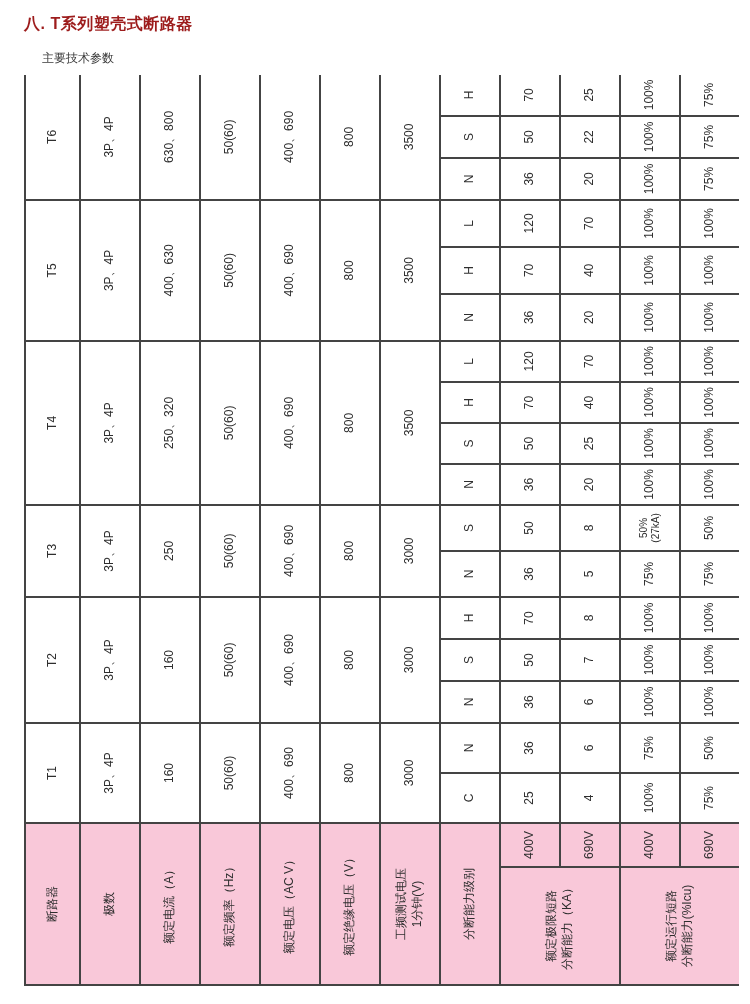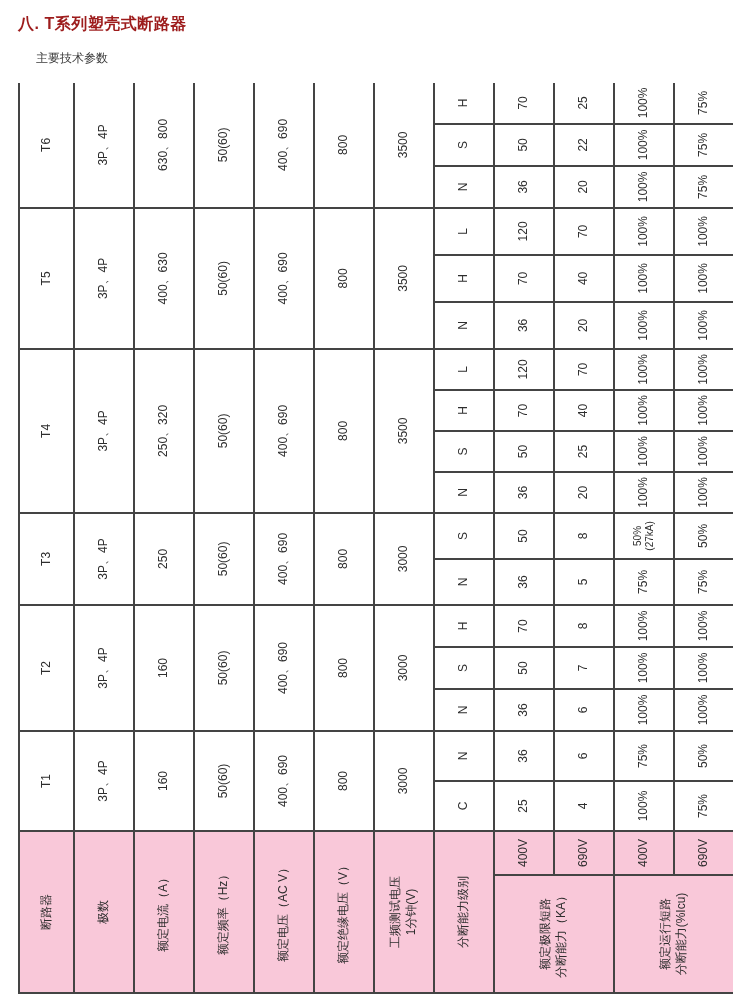--- a/index.html
+++ b/index.html
@@ -1,19 +1,19 @@
 <!DOCTYPE html>
 <html><head>
 <meta charset="utf-8">
 <style>
   html,body { margin:0; padding:0; background:#ffffff; }
   body { width:750px; height:1004px; font-family:"Liberation Sans","DejaVu Sans",sans-serif; }
-  .page { padding:14px 0 0 18px; }
+  .page { padding:14px 0 0 24px; }
   .title { margin:0; font-size:16px; font-weight:bold; color:#9d1c1c; letter-spacing:0.5px; }
-  .subtitle { margin:15px 0 16px 18px; font-size:12px; color:#3a3a3a; }
+  .subtitle { margin:15px 0 8px 18px; font-size:12px; color:#3a3a3a; }
   .rot-wrap { position:relative; width:715px; height:911px; overflow:hidden; }
   table.spec {
     position:absolute; top:0; left:0;
     width:911px; height:715px;
     transform: rotate(-90deg) translateX(-911px);
     transform-origin: 0 0;
     border-collapse:collapse; table-layout:fixed;
     border:2px solid #444444;
   }
   table.spec td {

